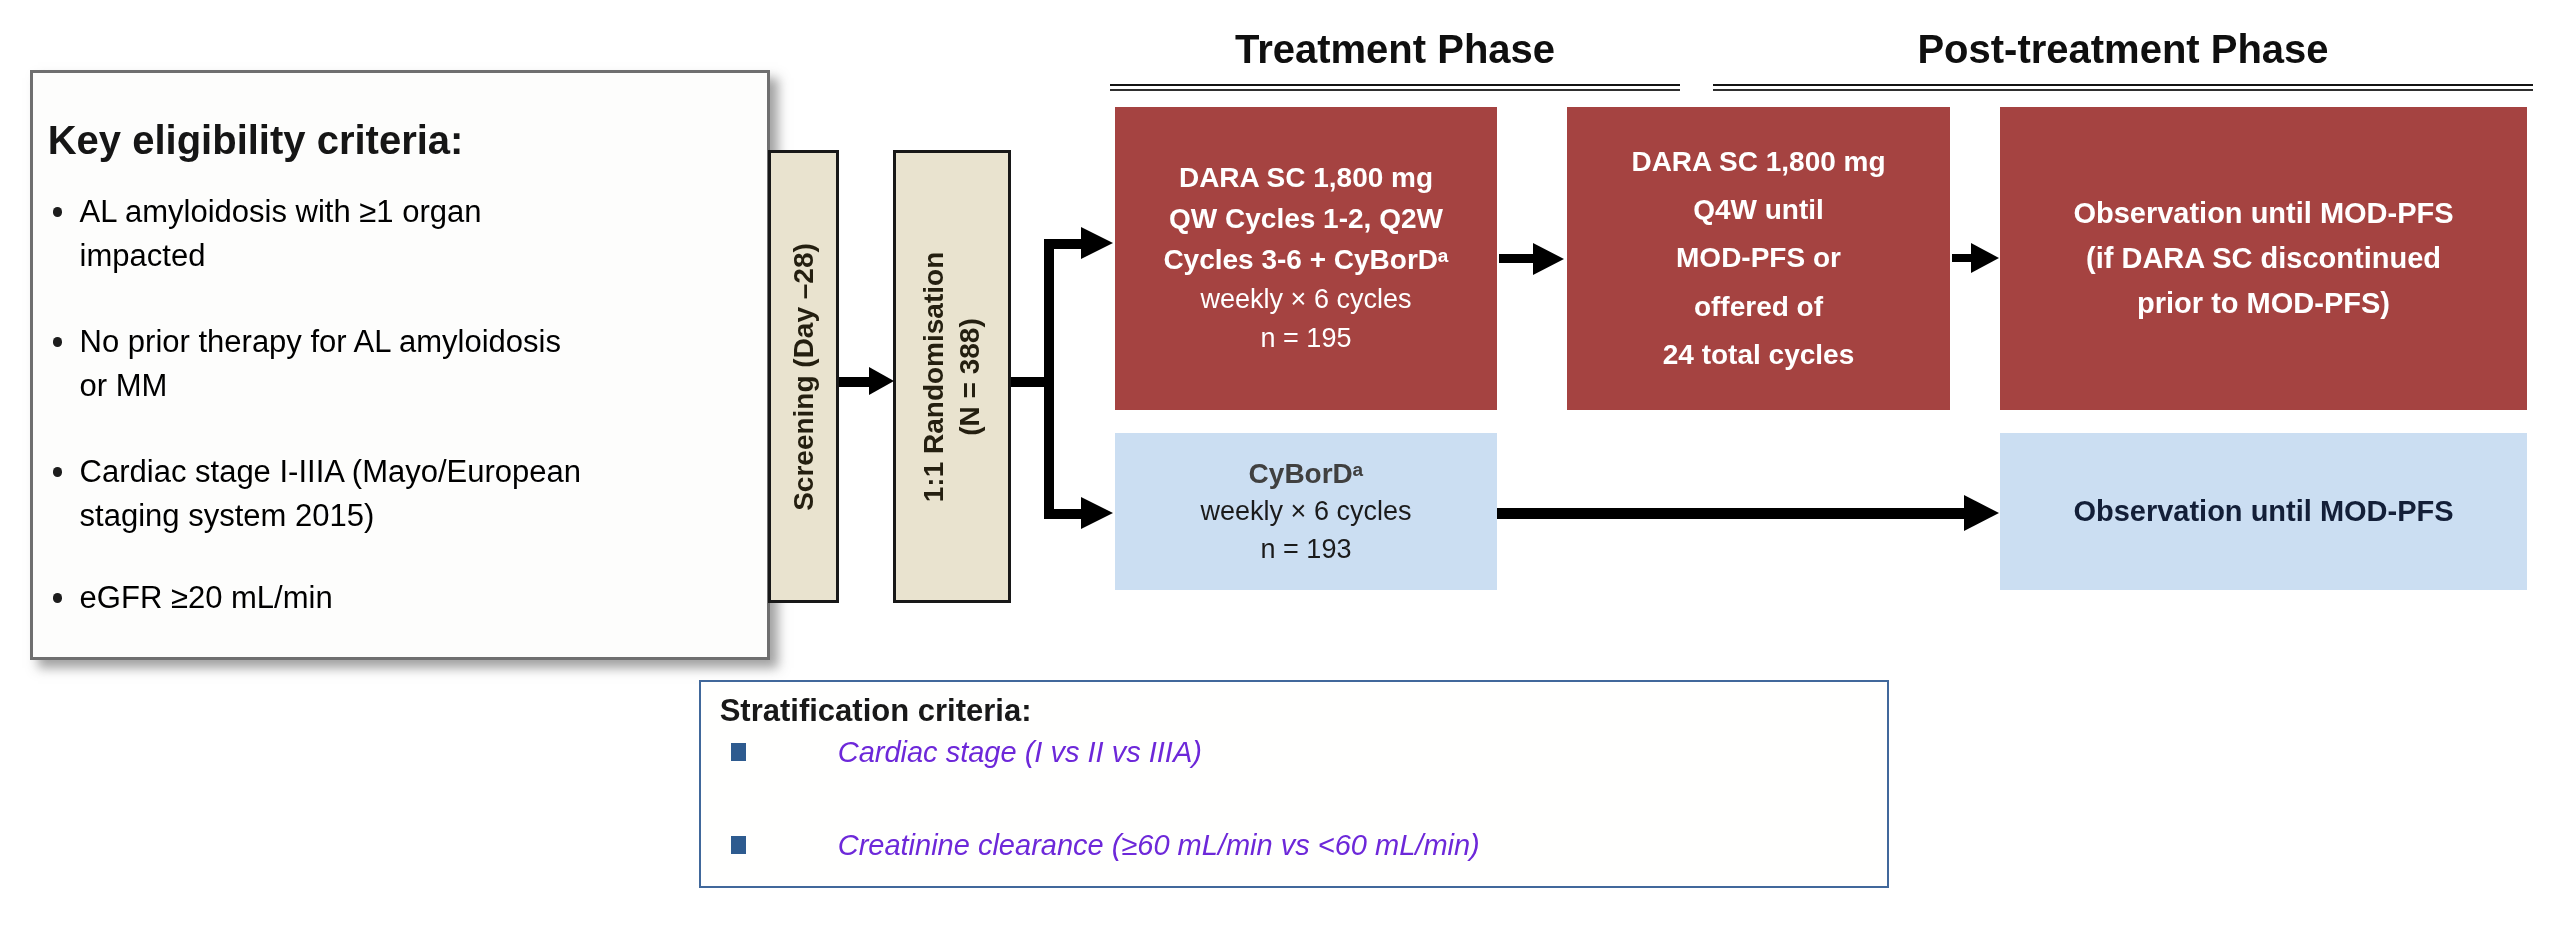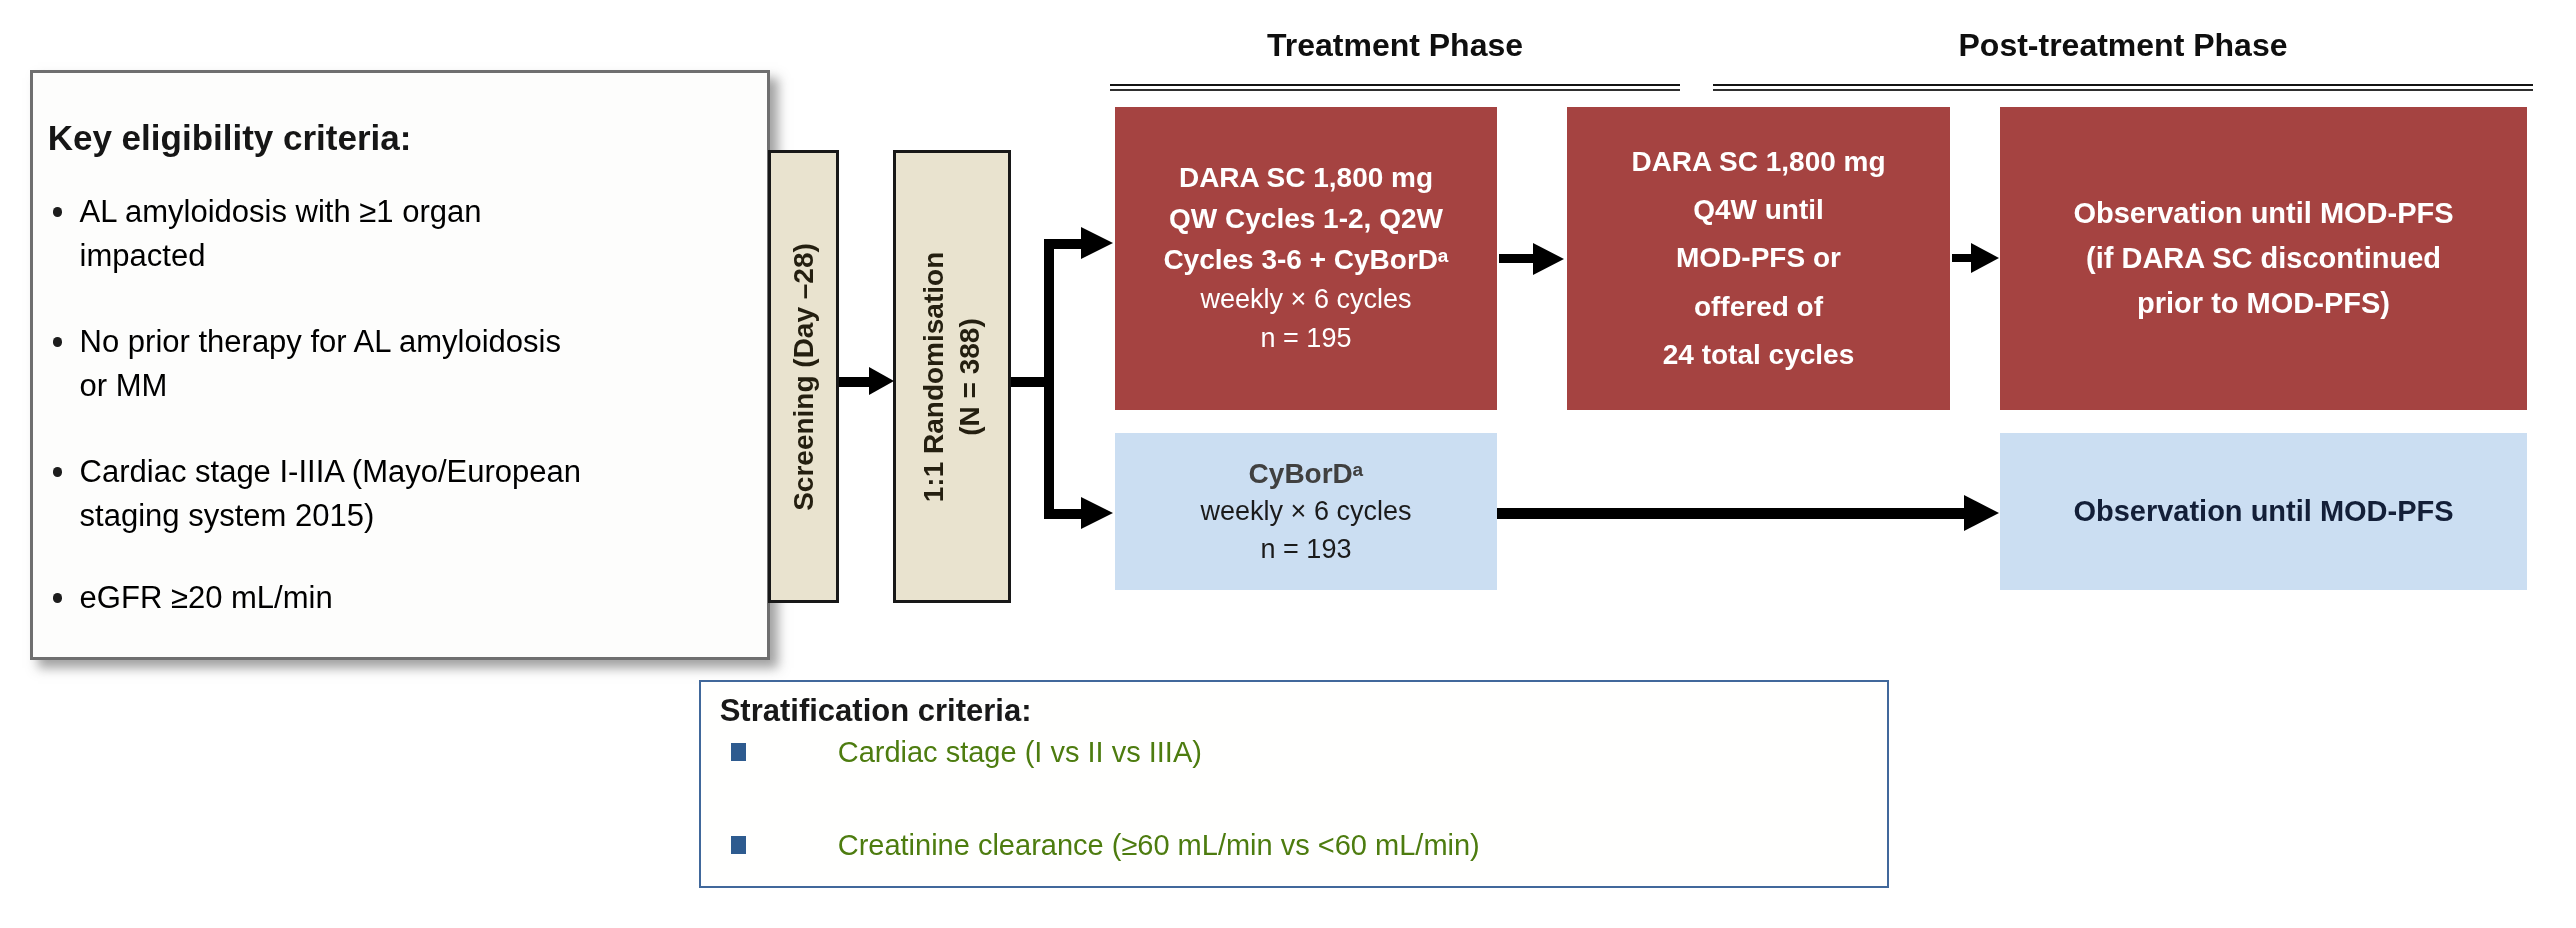--- a/index.html
+++ b/index.html
@@ -10,34 +10,34 @@
     --bullet-navy:#2e5b8f;
   }
   *{box-sizing:border-box;}
   body{margin:0;background:#ffffff;font-family:"Liberation Sans", sans-serif;}
   #canvas{position:relative;width:2576px;height:928px;background:#ffffff;overflow:hidden;}
 
   
   .elig-box{position:absolute;left:30px;top:70px;width:740px;height:590px;
     background:#fdfdfc;border:3.3px solid #6f6f6f;
     box-shadow:8px 8px 10.7px rgba(70,70,70,.5);}
-  .elig-title{position:absolute;left:14.7px;top:45px;font-size:35px;font-weight:bold;color:#161616;}
+  .elig-title{position:absolute;left:14.7px;top:45px;font-size:40px;font-weight:bold;color:#161616;}
   .elig-item{position:absolute;left:20px;display:flex;}
   .elig-dot{width:9.3px;height:9.3px;border-radius:50%;background:#1d1d1d;margin-top:17.3px;flex:0 0 9.3px;}
   .elig-lines{margin-left:17.3px;font-size:31px;color:#000000;line-height:44px;}
   .elig-lines span{display:block;}
 
   
   .vbox{position:absolute;background:var(--beige);border:3.3px solid #181818;}
   .vwrap{position:absolute;top:50%;left:50%;transform:translate(-50%,-50%) rotate(-90deg);
     white-space:nowrap;text-align:center;font-weight:bold;font-size:28px;color:#241f10;line-height:1.28;}
   .vwrap span{display:block;}
 
   
-  .phase-header{position:absolute;top:27px;font-size:32px;font-weight:bold;color:#0f0f0f;text-align:center;}
+  .phase-header{position:absolute;top:27px;font-size:40px;font-weight:bold;color:#0f0f0f;text-align:center;}
   .phase-line{position:absolute;top:84px;height:6.7px;border-top:2.7px solid #141414;border-bottom:2px solid #2f2f2f;}
 
   
   .redbox{position:absolute;background:var(--dark-red);color:#ffffff;
     display:flex;flex-direction:column;justify-content:center;align-items:center;text-align:center;}
   .bluebox{position:absolute;background:var(--light-blue);
     display:flex;flex-direction:column;justify-content:center;align-items:center;text-align:center;}
   .r-bold{font-weight:bold;font-size:28px;line-height:1.45;}
   .r-reg{font-weight:normal;font-size:27px;line-height:1.45;}
   .r-bold-sp{font-weight:bold;font-size:28px;line-height:1.72;}
@@ -49,21 +49,21 @@
   
   .shaft{position:absolute;background:#000;}
   .head-right{position:absolute;width:0;height:0;border-style:solid;border-color:transparent;border-left-color:#000;}
 
   
   .strat-box{position:absolute;left:699px;top:680px;width:1190px;height:208px;
     background:#fffffe;border:2.7px solid var(--navy-border);padding-left:12px;}
   .strat-title{position:absolute;left:18.7px;top:10.7px;font-size:31px;font-weight:bold;color:#191919;}
   .strat-item{position:absolute;left:30px;display:flex;align-items:flex-start;}
   .strat-sq{width:14.7px;height:17.3px;background:var(--bullet-navy);margin-top:9.3px;flex:0 0 14.7px;}
-  .strat-text{margin-left:92px;font-size:29px;color:#4d7c0f;line-height:37px;white-space:nowrap;}
+  .strat-text{margin-left:92px;font-size:29px;color:#6d28d9;line-height:37px;white-space:nowrap;font-style:italic;}
 </style>
 </head>
 <body>
 
 <div id="canvas">
 
   <div class="elig-box">
     <div class="elig-title">Key eligibility criteria:</div>
 
     <div class="elig-item" style="top:117px;">

